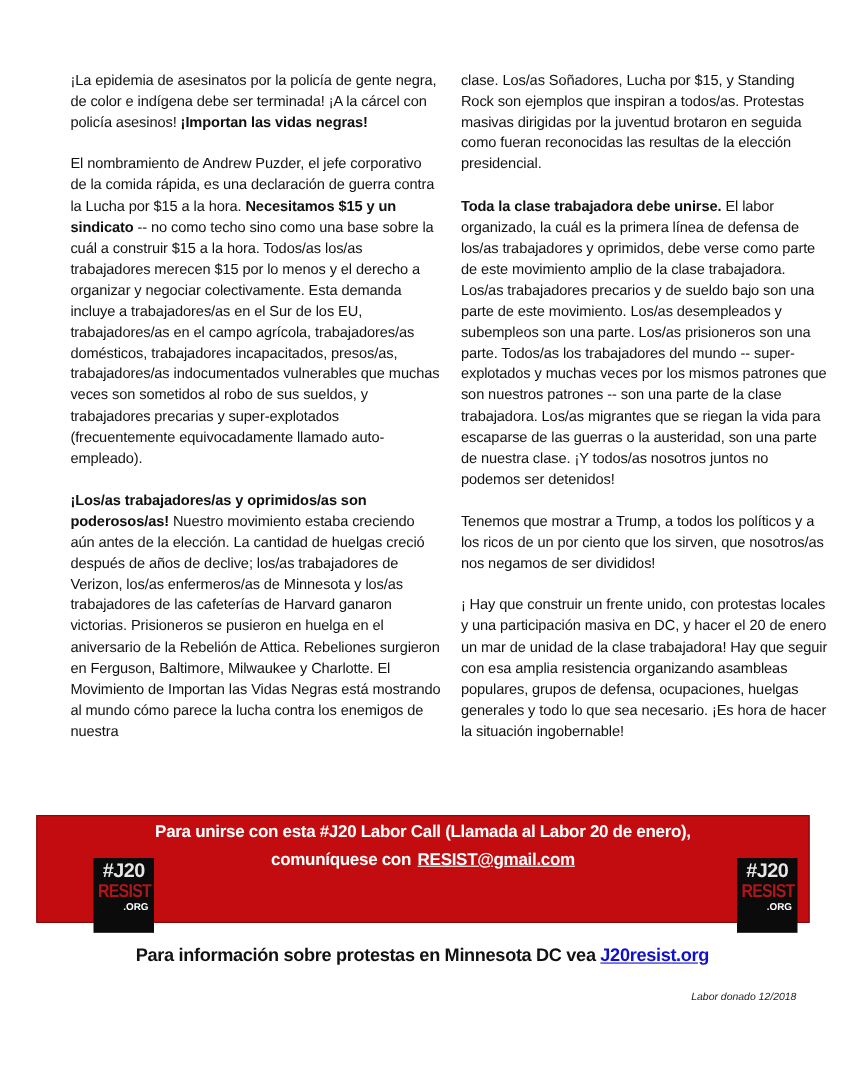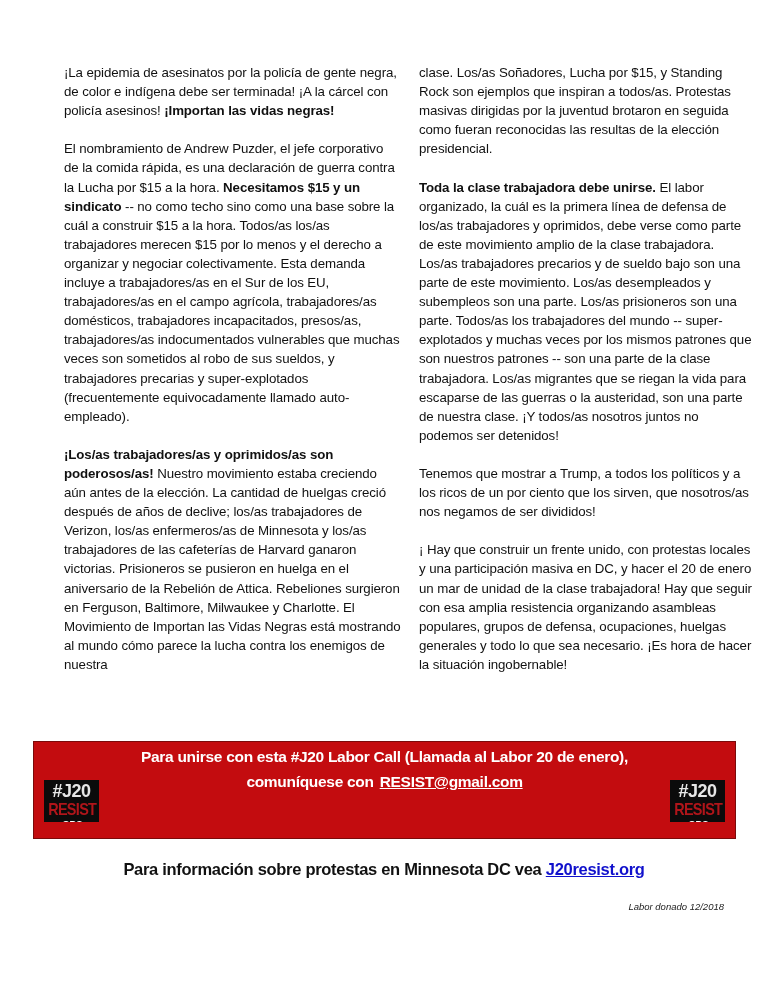--- a/index.html
+++ b/index.html
@@ -72,26 +72,27 @@
       left: 0; right: 0;
       top: 74px;
       text-align: center;
       font-size: 12px;
       font-weight: bold;
     }
     .logo {
       position: absolute;
       top: 38px;
       width: 55px;
-      height: 42px;
+      height: 68px;
       background: #0b0b0b;
       font-family: "Liberation Sans", sans-serif;
       font-weight: bold;
       text-align: center;
       overflow: hidden;
+      margin-left: 41px;
     }
     .logo.left { left: 10px; }
     .logo.right { right: 10px; }
     .logo .l1 {
       display: block;
       color: #e6e6e6;
       font-size: 18px;
       line-height: 19px;
       letter-spacing: -0.5px;
       margin-top: 2px;
@@ -103,22 +104,21 @@
       line-height: 17px;
       letter-spacing: -0.8px;
       transform: scaleX(0.85);
     }
     .logo .l3 {
       display: block;
       color: #ffffff;
       font-size: 9px;
       line-height: 12px;
       text-align: right;
-      padding-right: 16px;
-      text-decoration: underline;
+      padding-right: 5px;
     }
 
     .info {
       position: absolute;
       left: 0; right: 0;
       top: 860px;
       text-align: center;
       font-weight: bold;
       font-size: 16.5px;
       letter-spacing: -0.3px;

